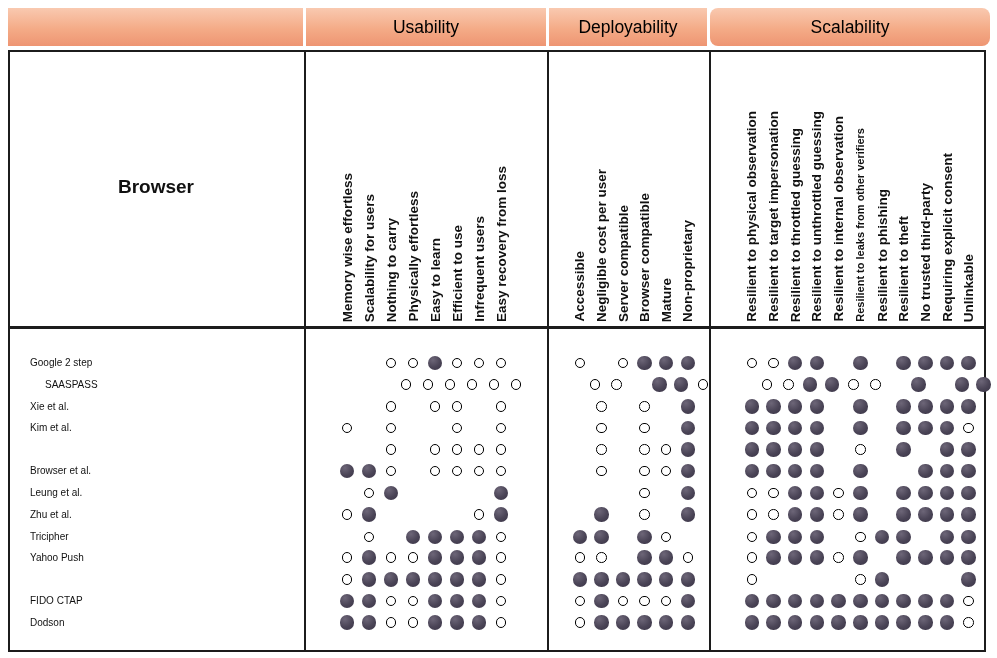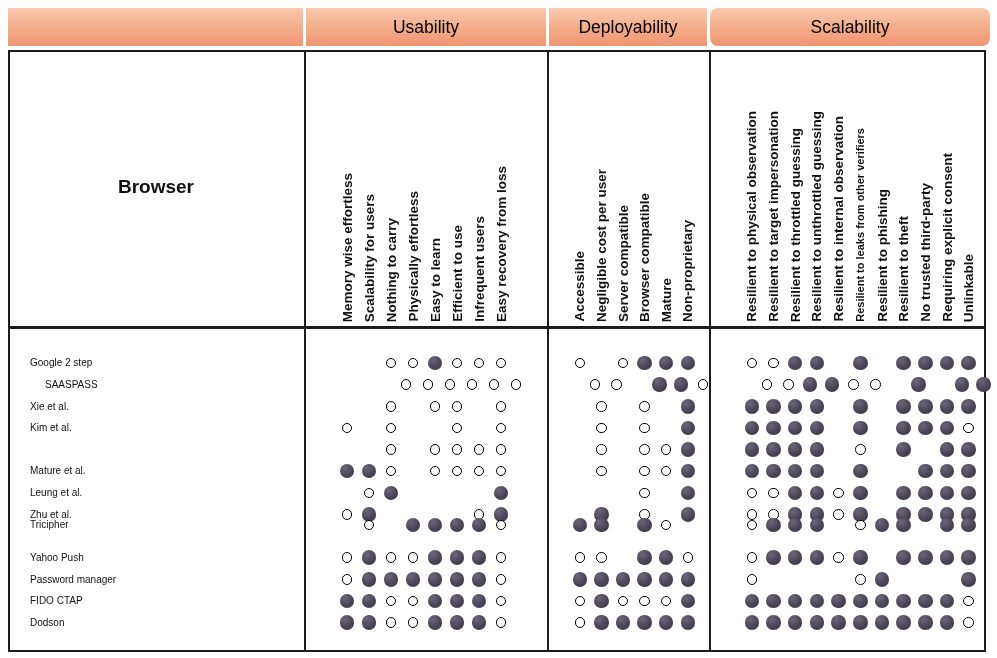--- a/index.html
+++ b/index.html
@@ -423,21 +423,21 @@
           <div class="cell"></div>
           <div class="cell">
             <span class="fc"></span>
           </div>
           <div class="cell">
             <span class="fc"></span>
           </div>
         </div>
       </div>
       <div class="row" style="top: 460.4px;">
-        <span class="scheme-name">Mature et al.</span>
+        <span class="scheme-name">Browser et al.</span>
         <div class="cells" style="left: 336px; grid-template-columns: repeat(8, 22px);">
           <div class="cell">
             <span class="fc"></span>
           </div>
           <div class="cell">
             <span class="fc"></span>
           </div>
           <div class="cell">
             <span class="ec"></span>
           </div>
@@ -626,21 +626,21 @@
             <span class="fc"></span>
           </div>
           <div class="cell">
             <span class="fc"></span>
           </div>
           <div class="cell">
             <span class="fc"></span>
           </div>
         </div>
       </div>
-      <div class="row" style="top: 514px;">
+      <div class="row" style="top: 526px;">
         <span class="scheme-name">Tricipher</span>
         <div class="cells" style="left: 336px; grid-template-columns: repeat(8, 22px);">
           <div class="cell"></div>
           <div class="cell">
             <span class="ec"></span>
           </div>
           <div class="cell"></div>
           <div class="cell">
             <span class="fc"></span>
           </div>
@@ -779,21 +779,20 @@
           </div>
           <div class="cell">
             <span class="fc"></span>
           </div>
           <div class="cell">
             <span class="fc"></span>
           </div>
         </div>
       </div>
       <div class="row" style="top: 568.5px;">
-        <span class="scheme-name">Password manager</span>
         <div class="cells" style="left: 336px; grid-template-columns: repeat(8, 22px);">
           <div class="cell">
             <span class="ec"></span>
           </div>
           <div class="cell">
             <span class="fc"></span>
           </div>
           <div class="cell">
             <span class="fc"></span>
           </div>

